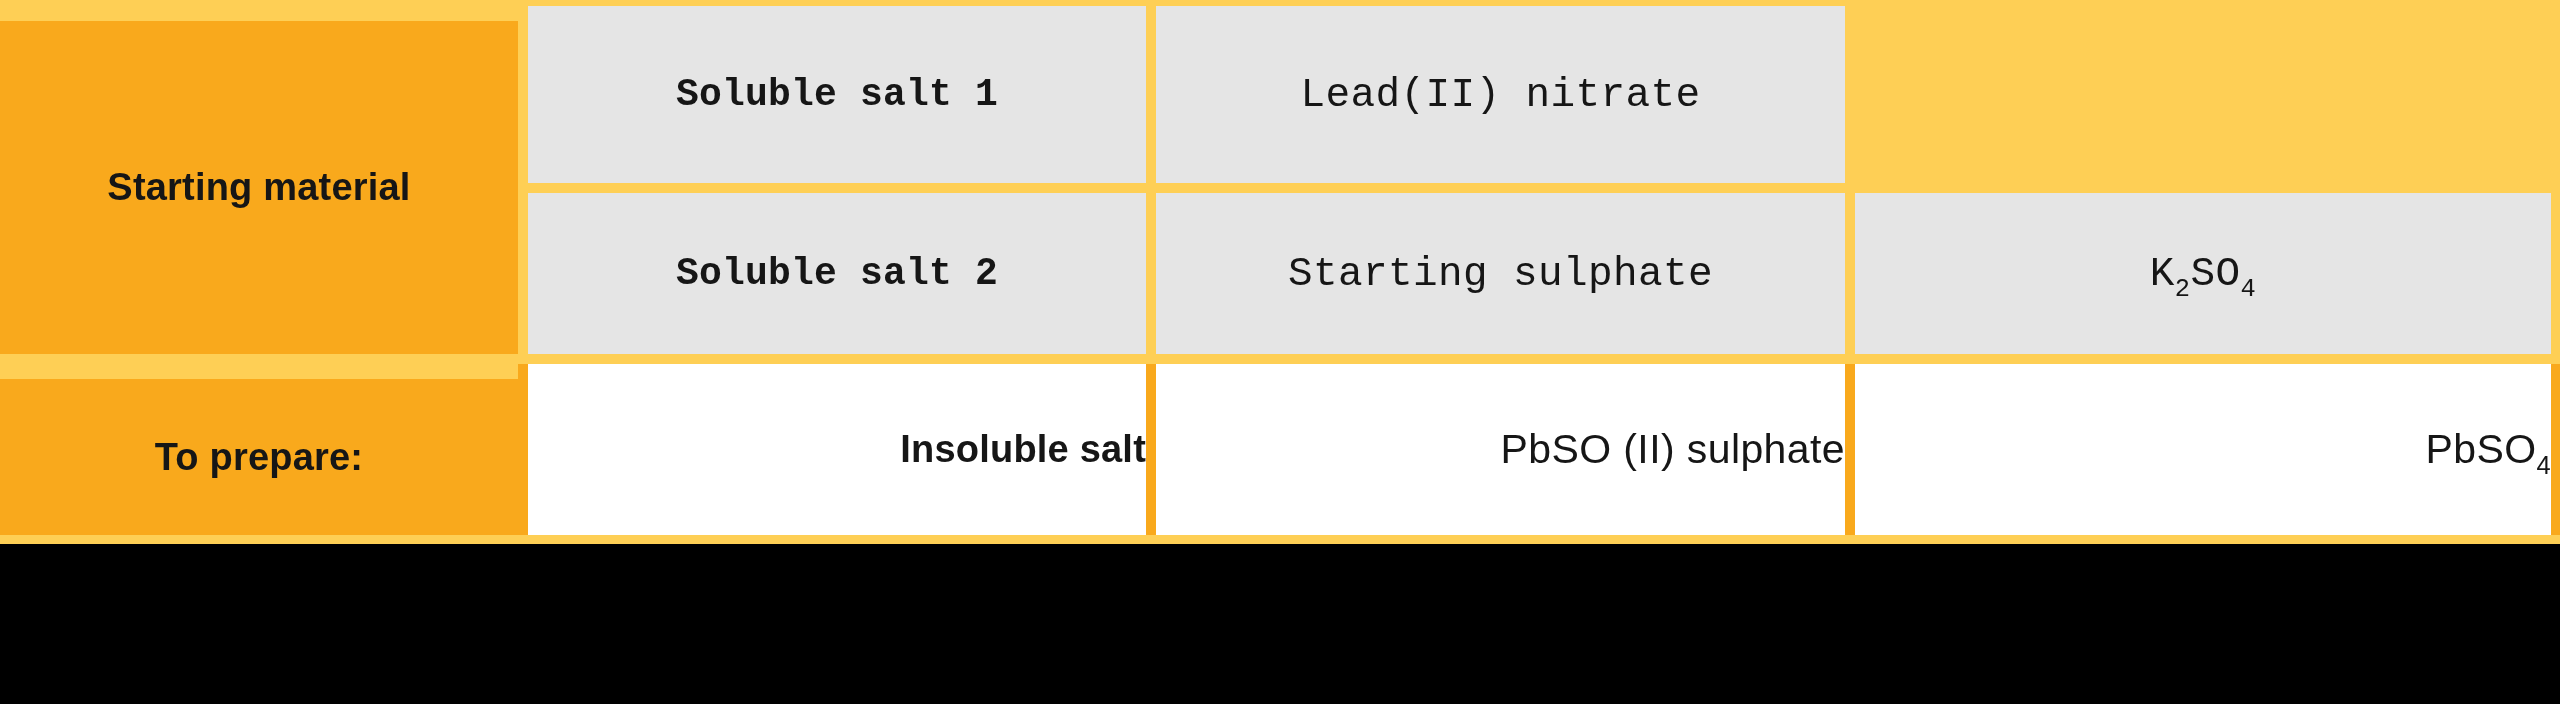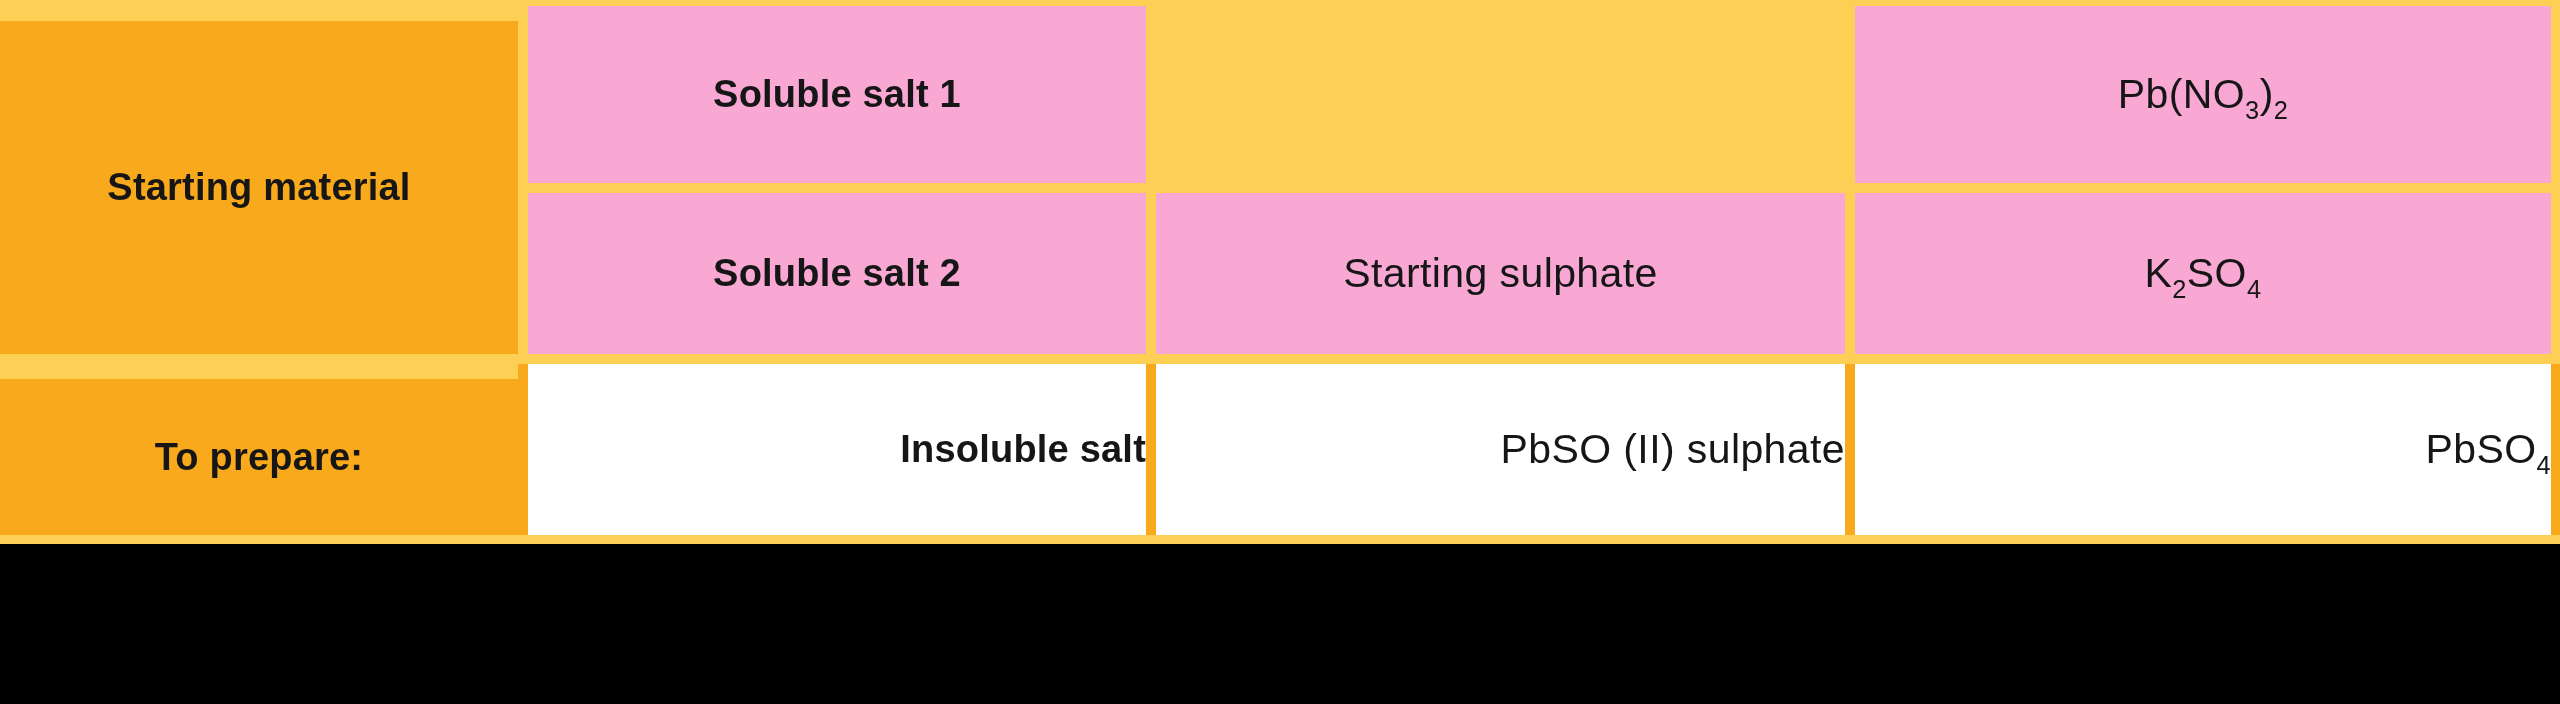--- a/index.html
+++ b/index.html
@@ -34,21 +34,21 @@
   }
 
   .cell-orange {
     background: #F9A91C;
     font-weight: 700;
     font-size: 38px;
     letter-spacing: 0.2px;
     margin-top: 15px;
   }
 
-  .cell-cream  { background: #f9a8d4; }
+  .cell-cream  { background: #e5e5e5; font-family: Liberation Mono, monospace; }
   .cell-white  { background: #FFFFFF; justify-content: flex-end; }
 
   
   .row3-sep    { box-shadow: -10px 0 0 0 #F9A91C; }
   .row3-last   { box-shadow: -10px 0 0 0 #F9A91C, 9px 0 0 0 #F9A91C; }
 
   .cat {
     font-weight: 700;
     font-size: 38px;
     letter-spacing: 0.2px;
@@ -82,22 +82,22 @@
 <div class="table-wrap">
   <div class="grid">
 
     <div class="cell cell-orange merged">
       <span>Starting material</span>
     </div>
 
     <div class="cell cell-cream" style="grid-row:1;grid-column:2">
       <span class="cat">Soluble salt 1</span>
     </div>
-    <div class="cell cell-cream" style="grid-row:1;grid-column:4">
-      <span class="formula"><span>Pb(NO</span><sub>3</sub><span>)</span><sub>2</sub></span>
+    <div class="cell cell-cream" style="grid-row:1;grid-column:3">
+      <span class="name">Lead(II) nitrate</span>
     </div>
 
     <div class="cell cell-cream" style="grid-row:2;grid-column:2">
       <span class="cat">Soluble salt 2</span>
     </div>
     <div class="cell cell-cream" style="grid-row:2;grid-column:3">
       <span class="name">Starting sulphate</span>
     </div>
     <div class="cell cell-cream" style="grid-row:2;grid-column:4">
       <span class="formula"><span>K</span><sub>2</sub><span>SO</span><sub>4</sub></span>

